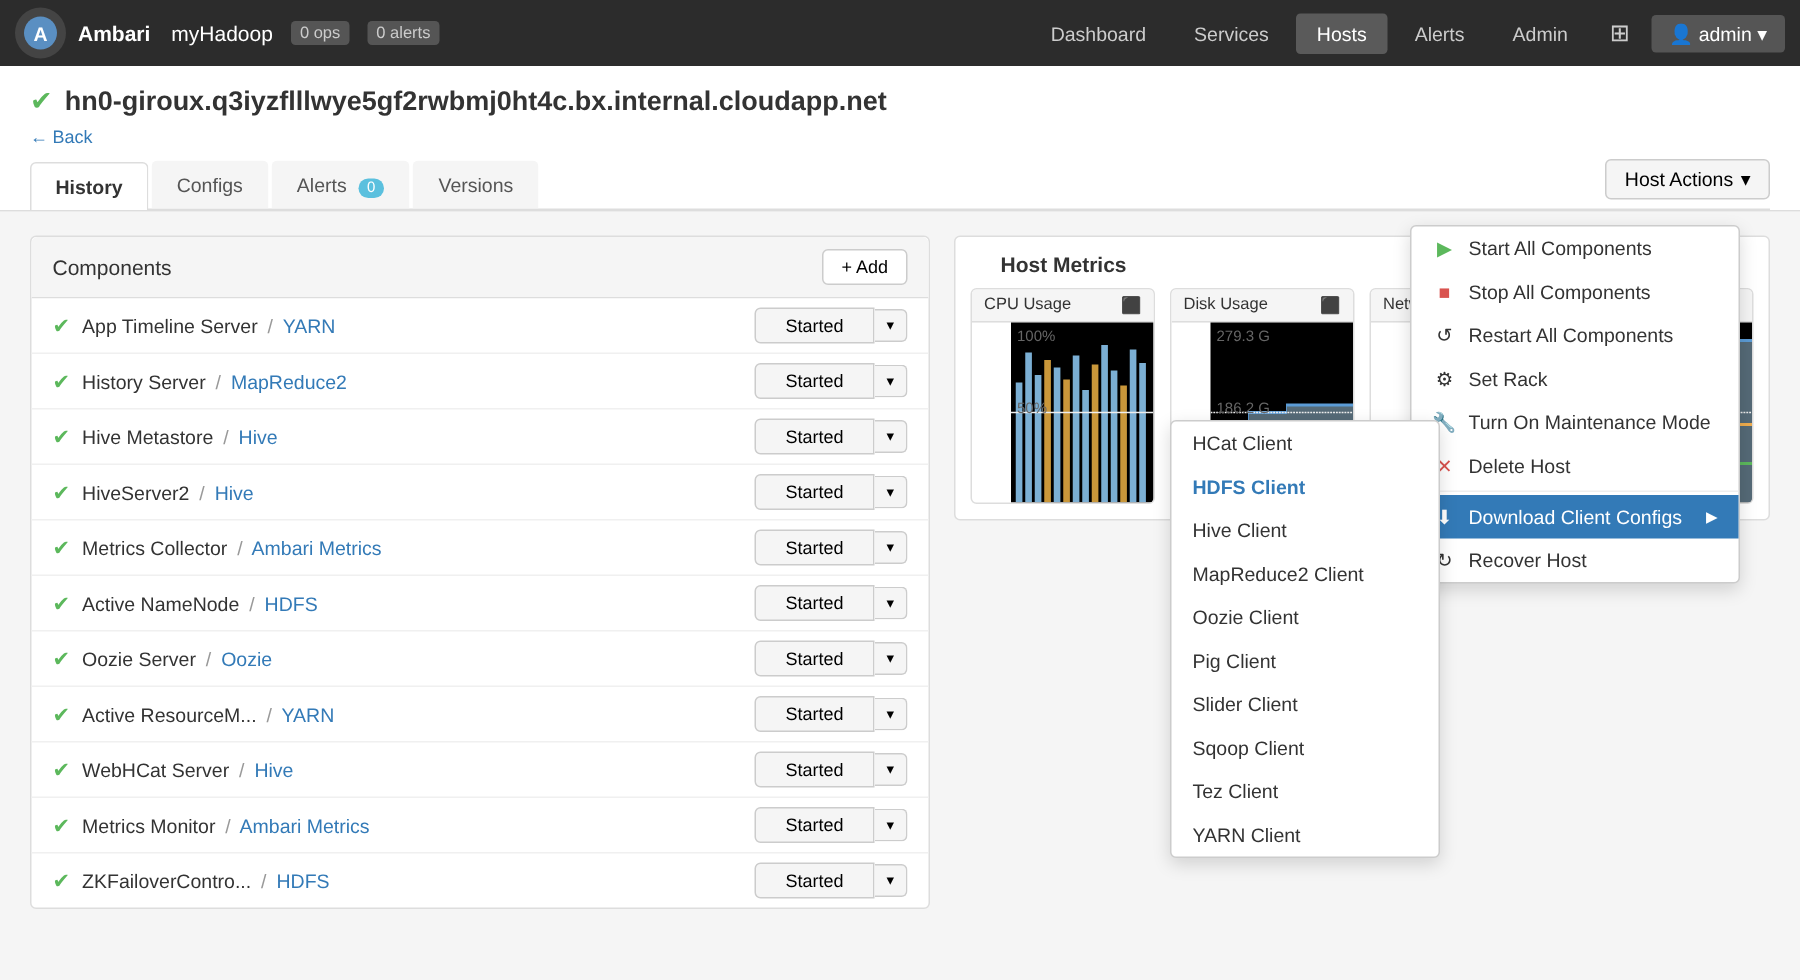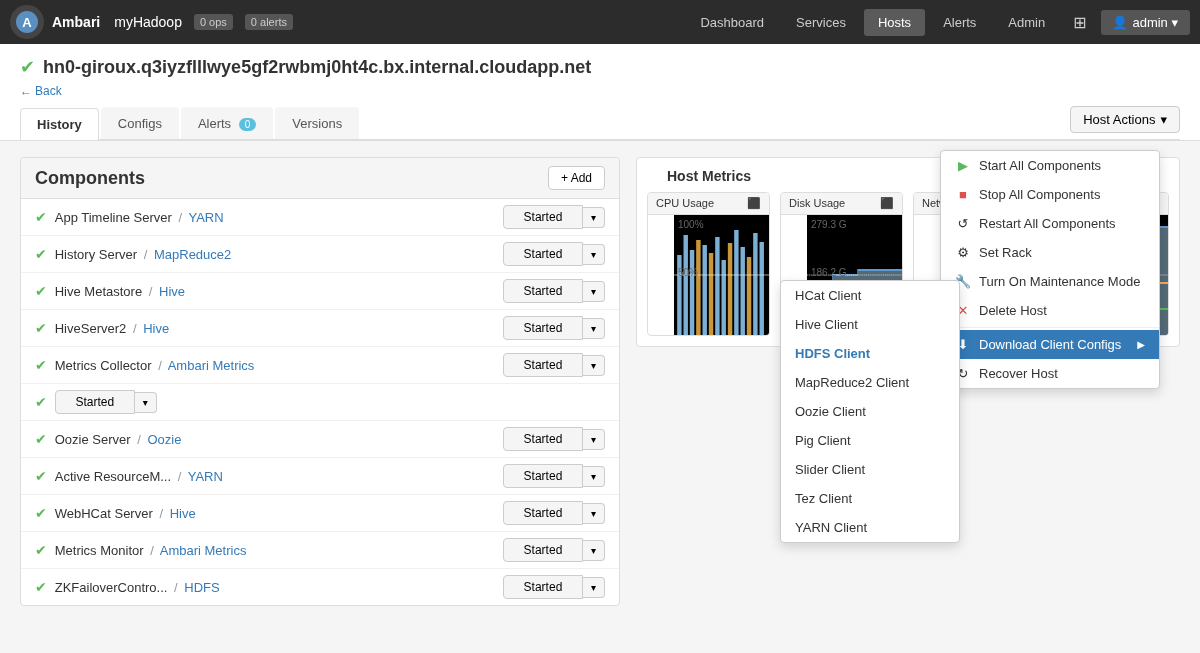--- a/index.html
+++ b/index.html
@@ -92,21 +92,21 @@
       width: 600px; min-width: 580px;
     }
     .panel {
       background: #fff; border: 1px solid #ddd; border-radius: 4px;
     }
     .panel-header {
       background: #f5f5f5; border-bottom: 1px solid #ddd; padding: 8px 14px;
       display: flex; align-items: center; justify-content: space-between;
       border-radius: 4px 4px 0 0;
     }
-    .panel-title { font-weight: bold; font-size: 18px; }
+    .panel-title { font-weight: normal; font-size: 14px; }
     .add-btn {
       background: #fff; border: 1px solid #ccc; padding: 4px 12px; border-radius: 4px; cursor: pointer; font-size: 12px;
     }
     .component-row {
       display: flex; align-items: center; padding: 6px 14px; border-bottom: 1px solid #f0f0f0;
       gap: 8px;
     }
     .component-row:last-child { border-bottom: none; }
     .comp-status { color: #5cb85c; font-size: 14px; }
     .comp-name { flex: 1; }
@@ -264,26 +264,27 @@
           <span class="submenu-arrow">▶</span>
         </div>
         <div class="menu-item">
           <span class="menu-icon">↻</span>
           <span>Recover Host</span>
         </div>
       </div>
 
       <div class="client-submenu">
         <div class="submenu-item">HCat Client</div>
+        <div class="submenu-item" style="font-weight:bold; color:#337ab7;">HDFS Client</div>
         <div class="submenu-item">Hive Client</div>
-        <div class="submenu-item" style="font-weight:bold; color:#337ab7;">HDFS Client</div>
         <div class="submenu-item">MapReduce2 Client</div>
         <div class="submenu-item">Oozie Client</div>
         <div class="submenu-item">Pig Client</div>
         <div class="submenu-item">Slider Client</div>
+        <div class="submenu-item">Sqoop Client</div>
         <div class="submenu-item">Tez Client</div>
         <div class="submenu-item">YARN Client</div>
       </div>
     </div>
   </div>
 </div>
 
 <div class="main-content">
 
   <div class="left-panel">
@@ -338,20 +339,23 @@
         <span class="comp-name">
           Metrics Collector <span class="comp-slash">/</span> <span class="comp-service">Ambari Metrics</span>
         </span>
         <div class="status-dropdown">
           <button class="status-btn">Started</button>
           <button class="status-caret">▾</button>
         </div>
       </div>
       <div class="component-row">
         <span class="comp-status">✔</span>
+        <span class="comp-name">
+          Active NameNode <span class="comp-slash">/</span> <span class="comp-service">HDFS</span>
+        </span>
         <div class="status-dropdown">
           <button class="status-btn">Started</button>
           <button class="status-caret">▾</button>
         </div>
       </div>
       <div class="component-row">
         <span class="comp-status">✔</span>
         <span class="comp-name">
           Oozie Server <span class="comp-slash">/</span> <span class="comp-service">Oozie</span>
         </span>

